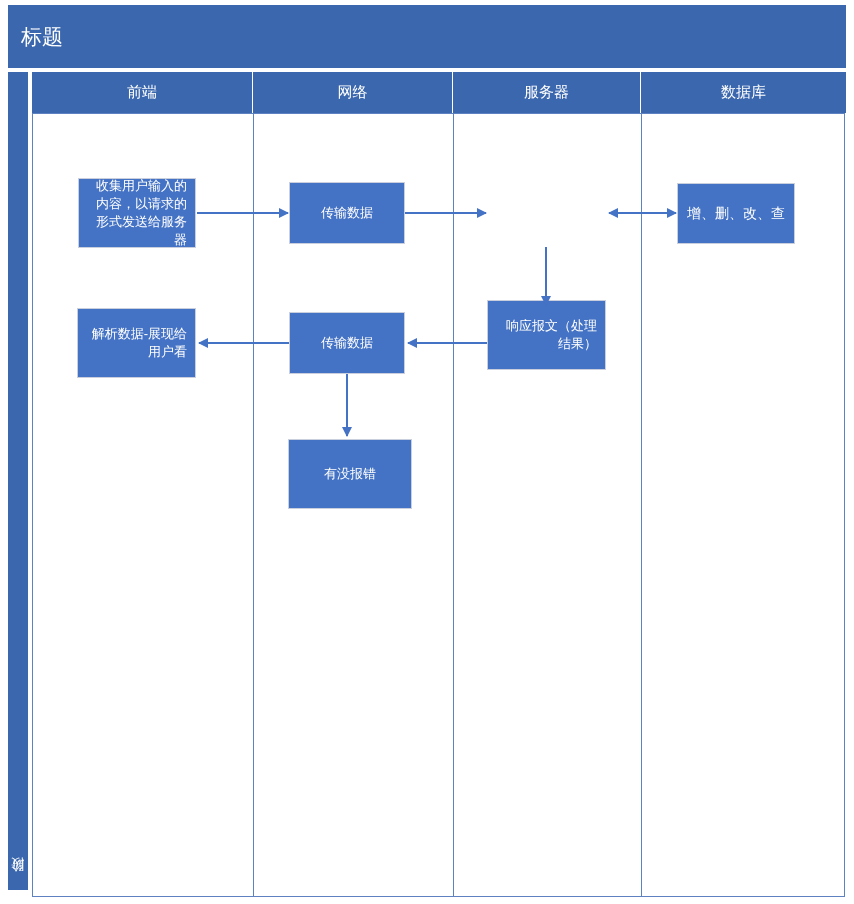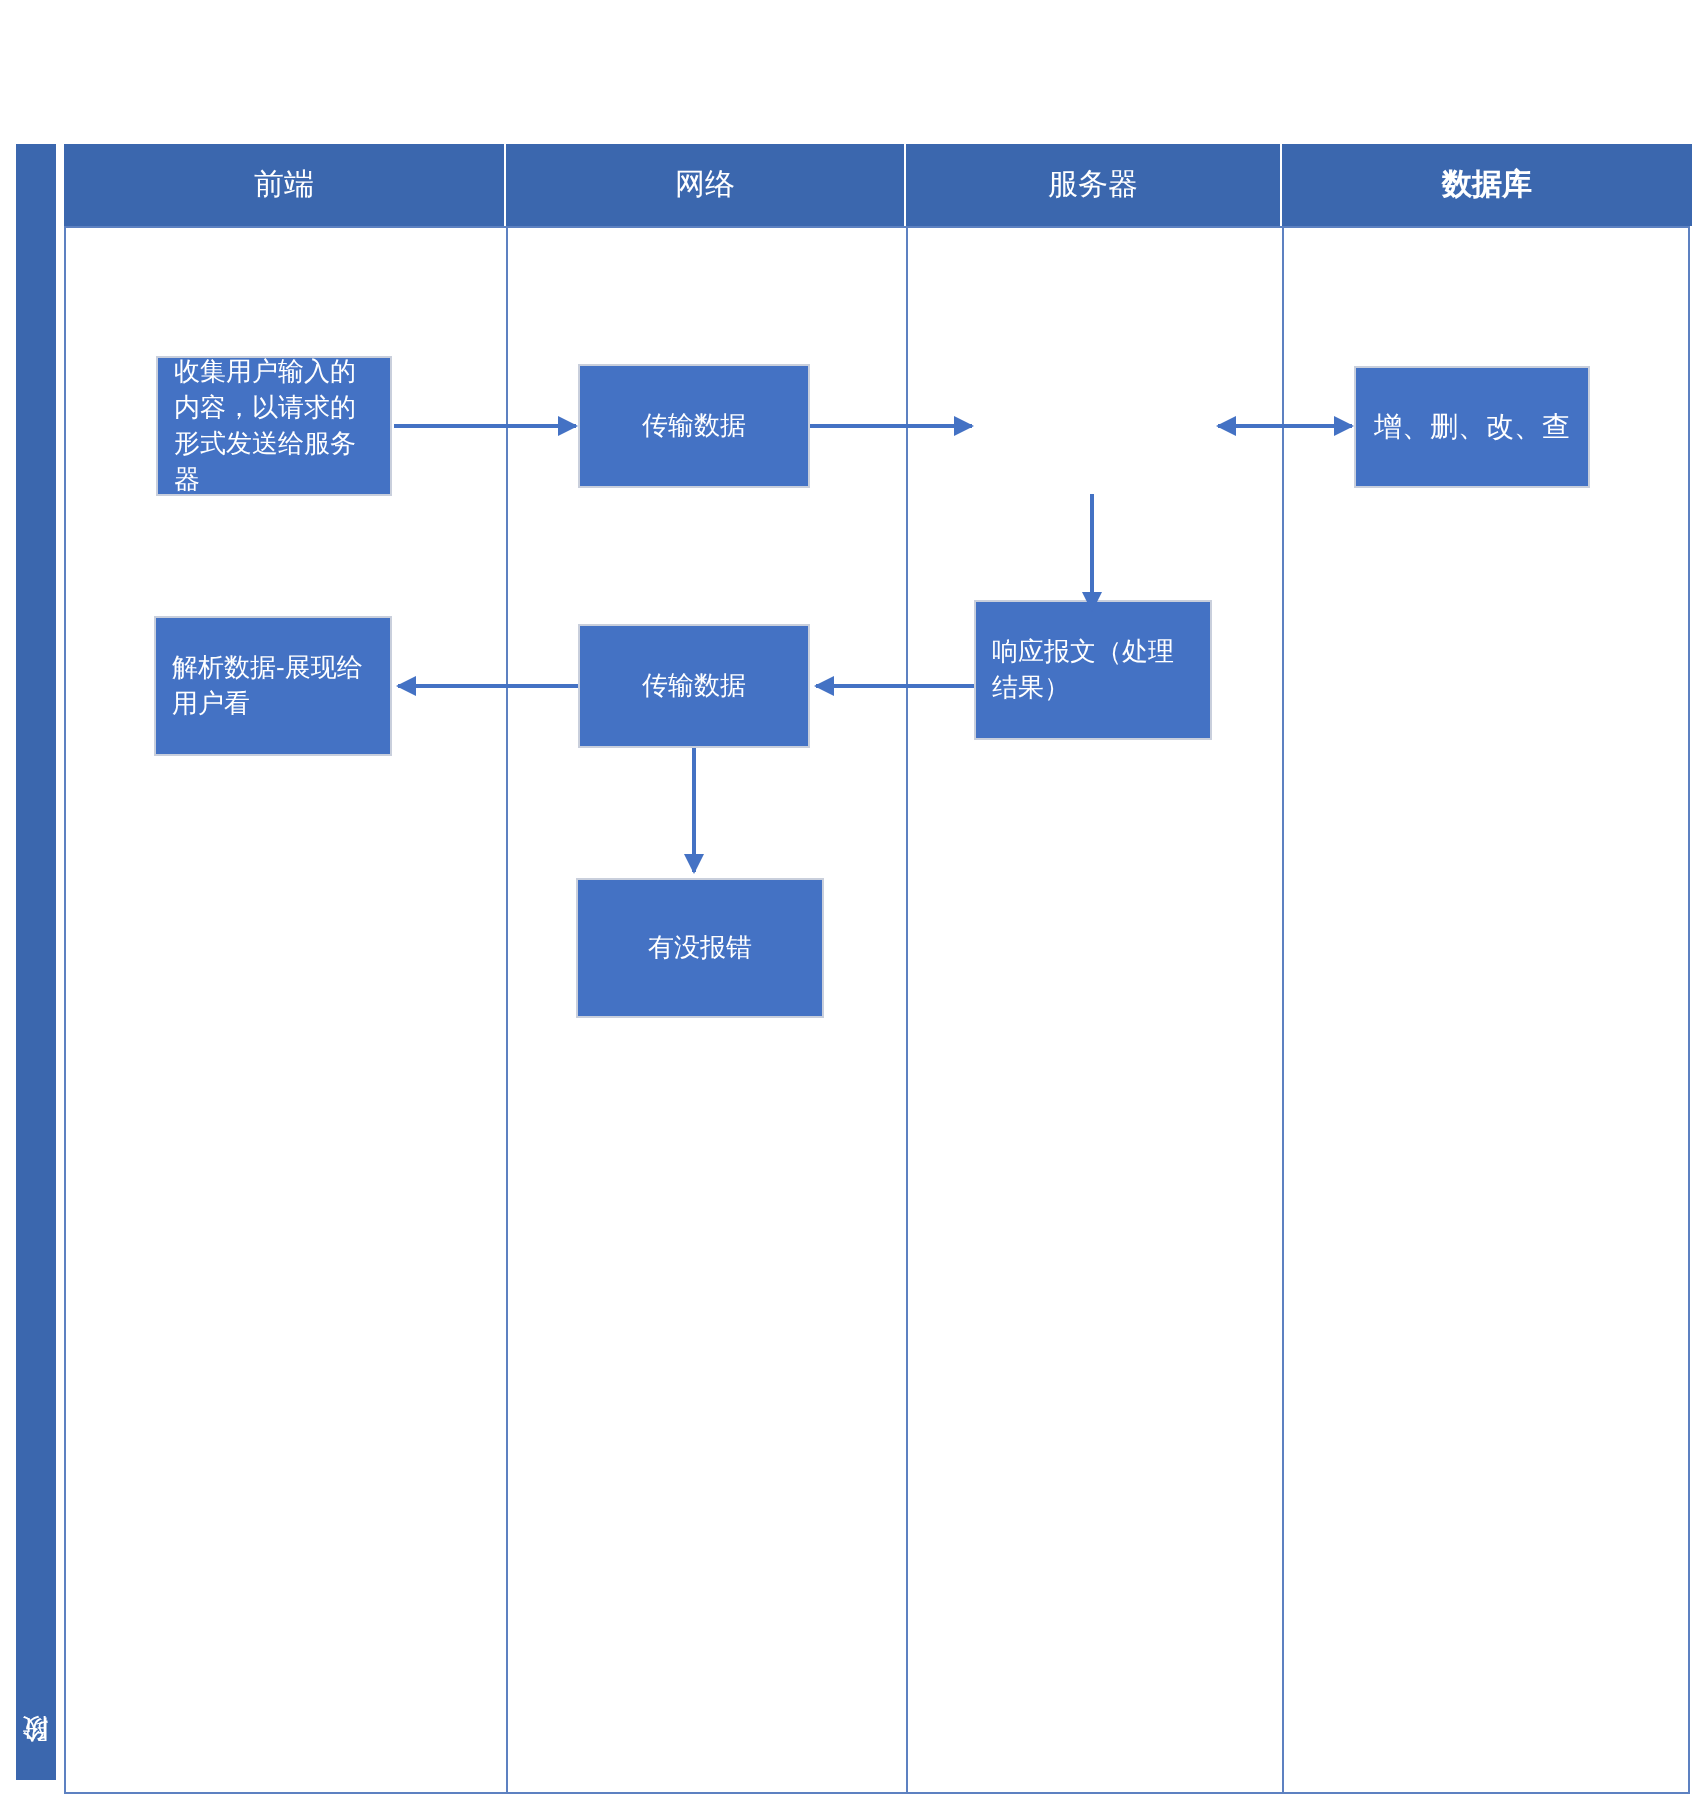--- a/index.html
+++ b/index.html
@@ -27,52 +27,55 @@
   #phase-label{writing-mode:vertical-rl;transform:rotate(180deg);
     color:var(--text-white);font-size:13px;letter-spacing:1px;}
 
   
   .lane-header{position:absolute;top:72px;height:41px;background:var(--bar-blue);
     color:var(--text-white);display:flex;align-items:center;justify-content:center;
     font-size:15px;}
   #lh0{left:32px;width:220px;}
   #lh1{left:253px;width:199px;}
   #lh2{left:453px;width:187px;}
-  #lh3{left:641px;width:205px;font-weight:bold;}
+  #lh3{left:641px;width:205px;}
 
   
   #lane-body{position:absolute;left:32px;top:113px;width:813px;height:784px;
     border:1px solid var(--lane-line);box-sizing:border-box;background:#ffffff;}
   .lane-sep{position:absolute;top:0;bottom:0;width:1px;background:var(--lane-line);}
   #sep0{left:220px;}
   #sep1{left:420px;}
   #sep2{left:608px;}
 
   
   .node{position:absolute;background:var(--node-blue);border:1px solid var(--node-border);
     color:var(--text-white);display:flex;align-items:center;justify-content:center;
-    text-align:left;font-size:13px;line-height:1.4;padding:4px 8px;box-sizing:border-box;}
+    text-align:right;font-size:13px;line-height:1.4;padding:4px 8px;box-sizing:border-box;}
   #n0{left:78px;top:178px;width:118px;height:70px;}
   #n1{left:289px;top:182px;width:116px;height:62px;}
   #n2{left:487px;top:178px;width:119px;height:69px;font-size:14px;}
   #n3{left:677px;top:183px;width:118px;height:61px;font-size:14px;}
   #n4{left:487px;top:300px;width:119px;height:70px;}
   #n5{left:289px;top:312px;width:116px;height:62px;}
   #n6{left:77px;top:308px;width:119px;height:70px;}
   #n7{left:288px;top:439px;width:124px;height:70px;}
 
   
   #edges{position:absolute;left:0;top:0;width:854px;height:904px;pointer-events:none;}
   #edges line{stroke:var(--arrow-blue);stroke-width:2;}
 </style>
 </head>
 <body>
 
 <div id="page">
 
+  <div id="title-bar">
+    <span id="page-title">标题</span>
+  </div>
 
   <div id="phase-bar">
     <span id="phase-label">阶段</span>
   </div>
 
   <div class="lane-header" id="lh0">
     <span>前端</span>
   </div>
   <div class="lane-header" id="lh1">
     <span>网络</span>

